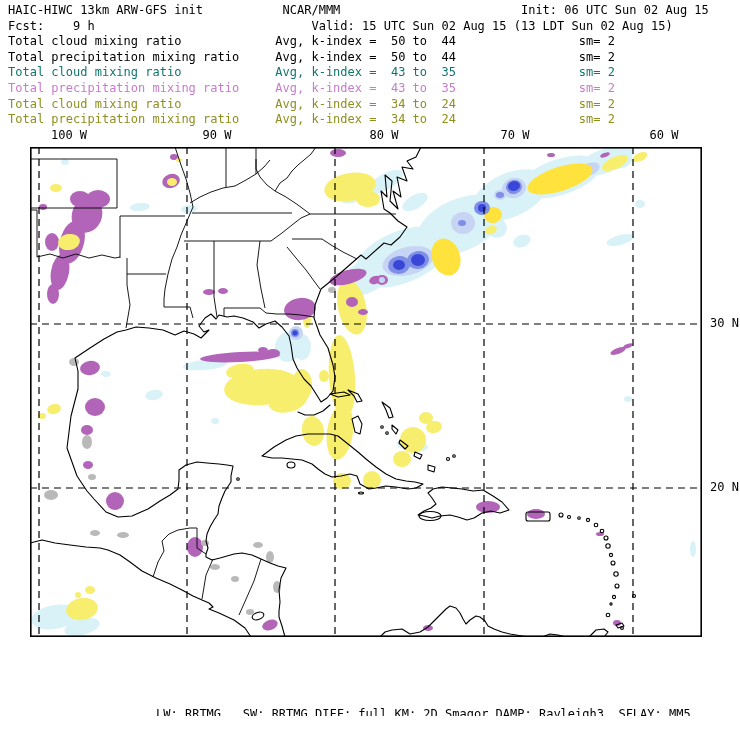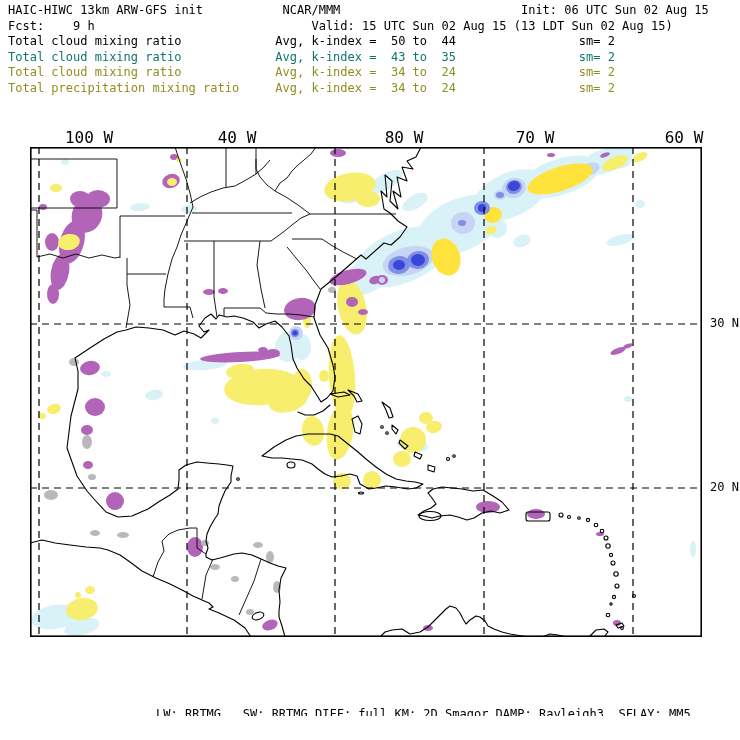--- a/index.html
+++ b/index.html
@@ -1,42 +1,44 @@
 <!DOCTYPE html>
 <html><head>
 <meta charset="utf-8">
 <style>
   html,body{margin:0;padding:0;background:#ffffff;}
   #stage{position:relative;width:740px;height:716px;background:#fff;overflow:hidden;
          font-family:"DejaVu Sans Mono","Liberation Mono",monospace;}
   #header{position:absolute;left:8px;top:3px;font-size:12px;line-height:15.6px;}
   #header div{white-space:pre;height:15.6px;}
-  .lonlab{position:absolute;top:128px;transform:translateX(-50%);font-size:16px;color:#000;white-space:pre;margin-left:20px;}
+  .lonlab{position:absolute;top:128px;transform:translateX(-50%);font-size:12px;color:#000;white-space:pre;}
   .latlab{position:absolute;left:710px;transform:translateY(-50%);font-size:12px;color:#000;white-space:pre;}
   #mapsvg{position:absolute;left:30px;top:147px;}
   #footer{position:absolute;left:26px;top:708px;font-size:12px;line-height:13.5px;color:#000;}
   #footer div{white-space:pre;height:13.5px;}
 </style>
 </head>
 <body>
 
 <div id="stage">
 
   <div id="header">
       <div style="color: rgb(0, 0, 0);">HAIC-HIWC 13km ARW-GFS init           NCAR/MMM                         Init: 06 UTC Sun 02 Aug 15</div>
       <div style="color: rgb(0, 0, 0);">Fcst:    9 h                              Valid: 15 UTC Sun 02 Aug 15 (13 LDT Sun 02 Aug 15)</div>
       <div style="color: rgb(0, 0, 0);">Total cloud mixing ratio             Avg, k-index =  50 to  44                 sm= 2</div>
+      <div style="color: rgb(0, 0, 0);">Total precipitation mixing ratio     Avg, k-index =  50 to  44                 sm= 2</div>
       <div style="color: #0f766e;">Total cloud mixing ratio             Avg, k-index =  43 to  35                 sm= 2</div>
+      <div style="color: rgb(201, 123, 205);">Total precipitation mixing ratio     Avg, k-index =  43 to  35                 sm= 2</div>
       <div style="color: rgb(143, 143, 30);">Total cloud mixing ratio             Avg, k-index =  34 to  24                 sm= 2</div>
       <div style="color: rgb(143, 143, 30);">Total precipitation mixing ratio     Avg, k-index =  34 to  24                 sm= 2</div>
     </div>
 
   <div id="lonlabels">
       <span class="lonlab" style="left: 69px;">100 W</span>
-      <span class="lonlab" style="left: 217px;">40 W</span>
+      <span class="lonlab" style="left: 217px;">90 W</span>
       <span class="lonlab" style="left: 366px; padding-left: 36px;">80 W</span>
       <span class="lonlab" style="left: 515px;">70 W</span>
       <span class="lonlab" style="left: 664px;">60 W</span>
     </div>
   <div id="latlabels">
       <span class="latlab" style="top: 323px;">30 N</span>
       <span class="latlab" style="top: 487px;">20 N</span>
     </div>
 
   <svg id="mapsvg" width="672" height="490" viewBox="0 0 672 490">

